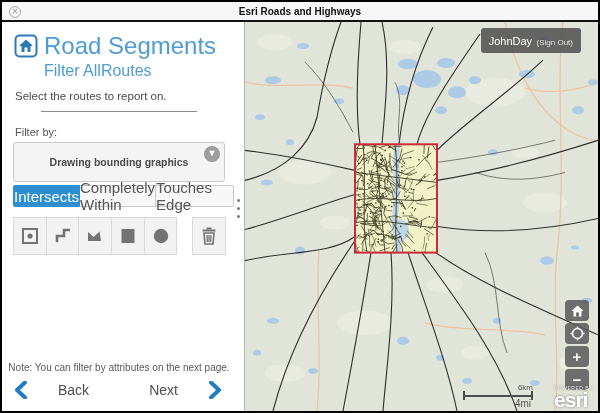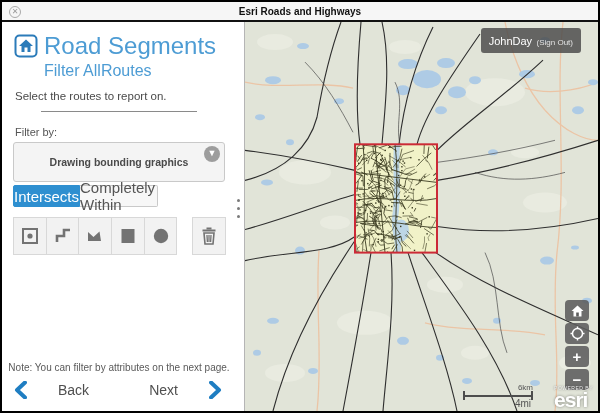--- a/index.html
+++ b/index.html
@@ -123,20 +123,21 @@
       <div class="filter-label">Filter by:</div>
 
       <div class="dropdown">
         <span class="dd-value">Drawing bounding graphics</span>
         <span class="dd-chevron">▼</span>
       </div>
 
       <div class="tabs">
         <div class="tab active">Intersects</div>
         <div class="tab">Completely Within</div>
+        <div class="tab">Touches Edge</div>
       </div>
 
       <div class="tools">
         <div class="tool-btn">
           <svg width="20" height="20" viewBox="0 0 20 20">
             <rect x="3" y="3" width="14" height="14" fill="none" stroke="#737373" stroke-width="2"></rect>
             <circle cx="10" cy="10" r="2.6" fill="#737373"></circle>
           </svg>
         </div>
         <div class="tool-btn">

